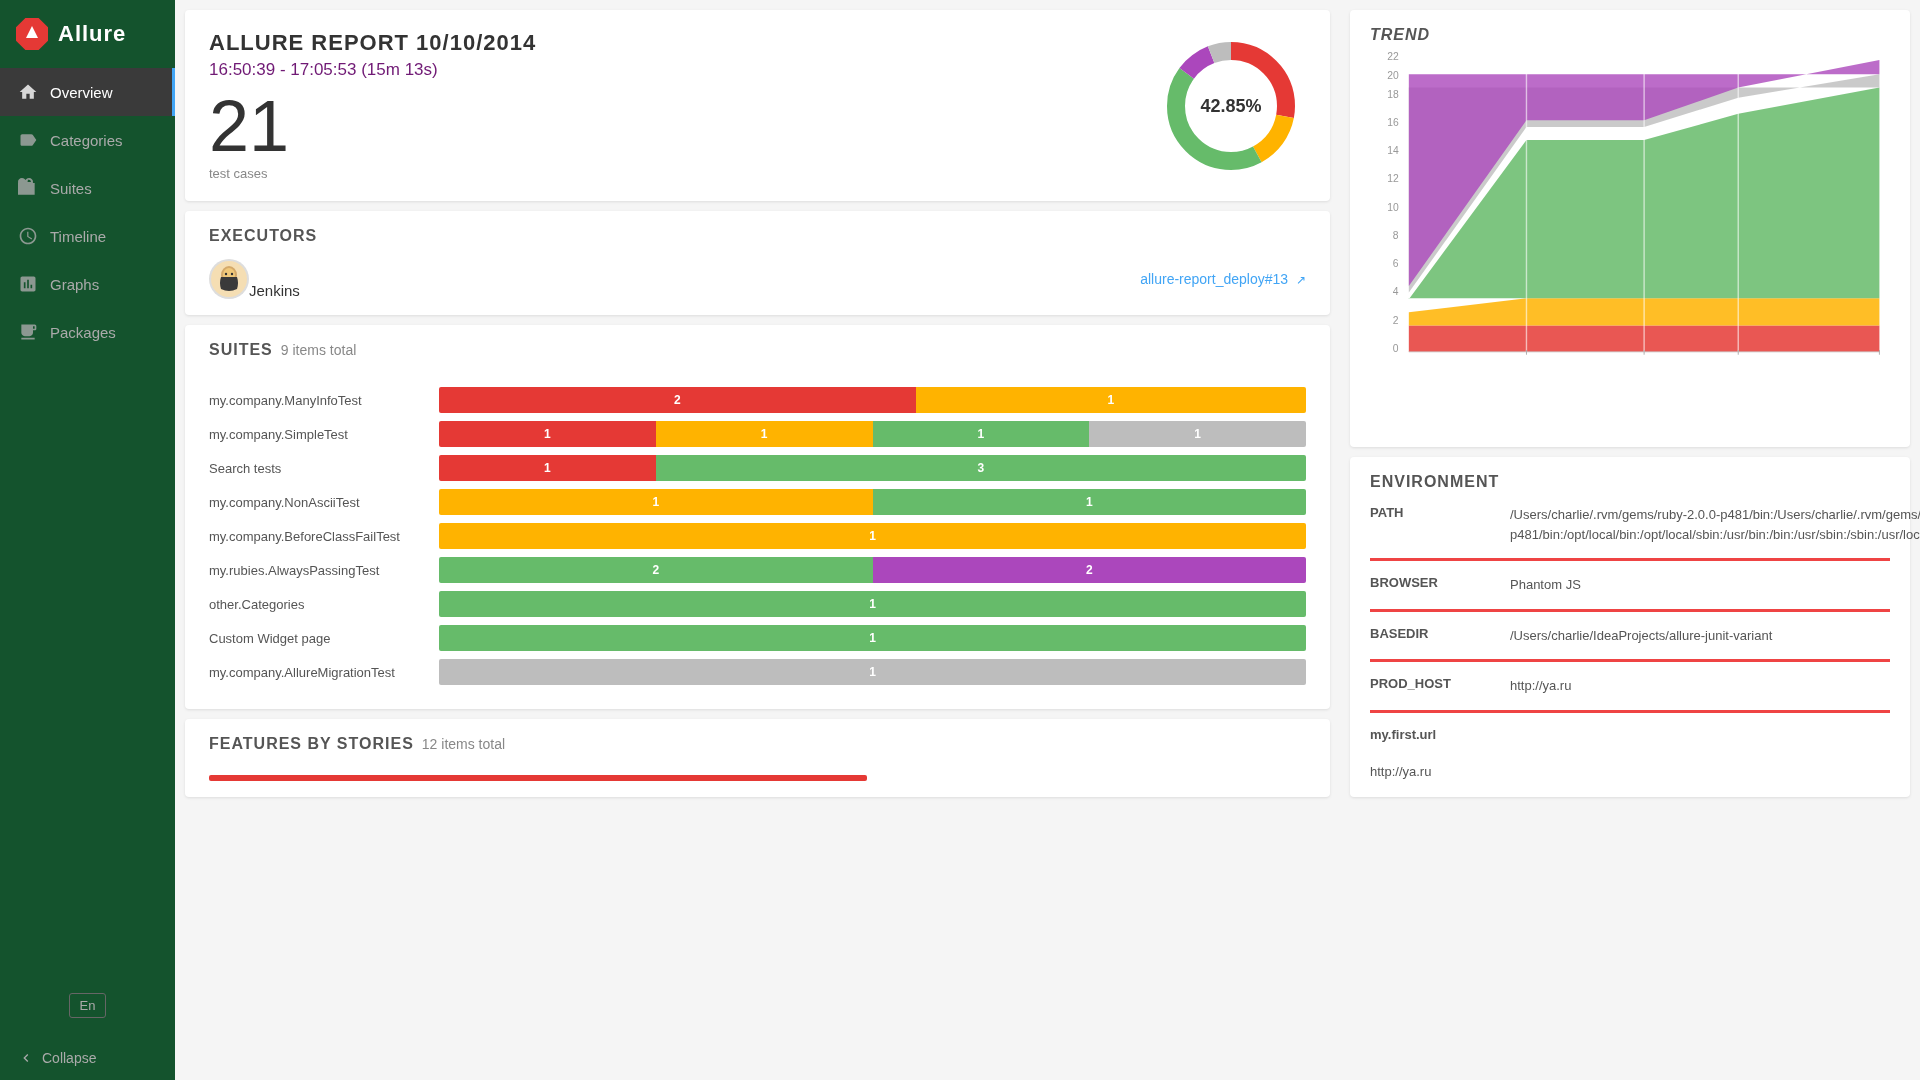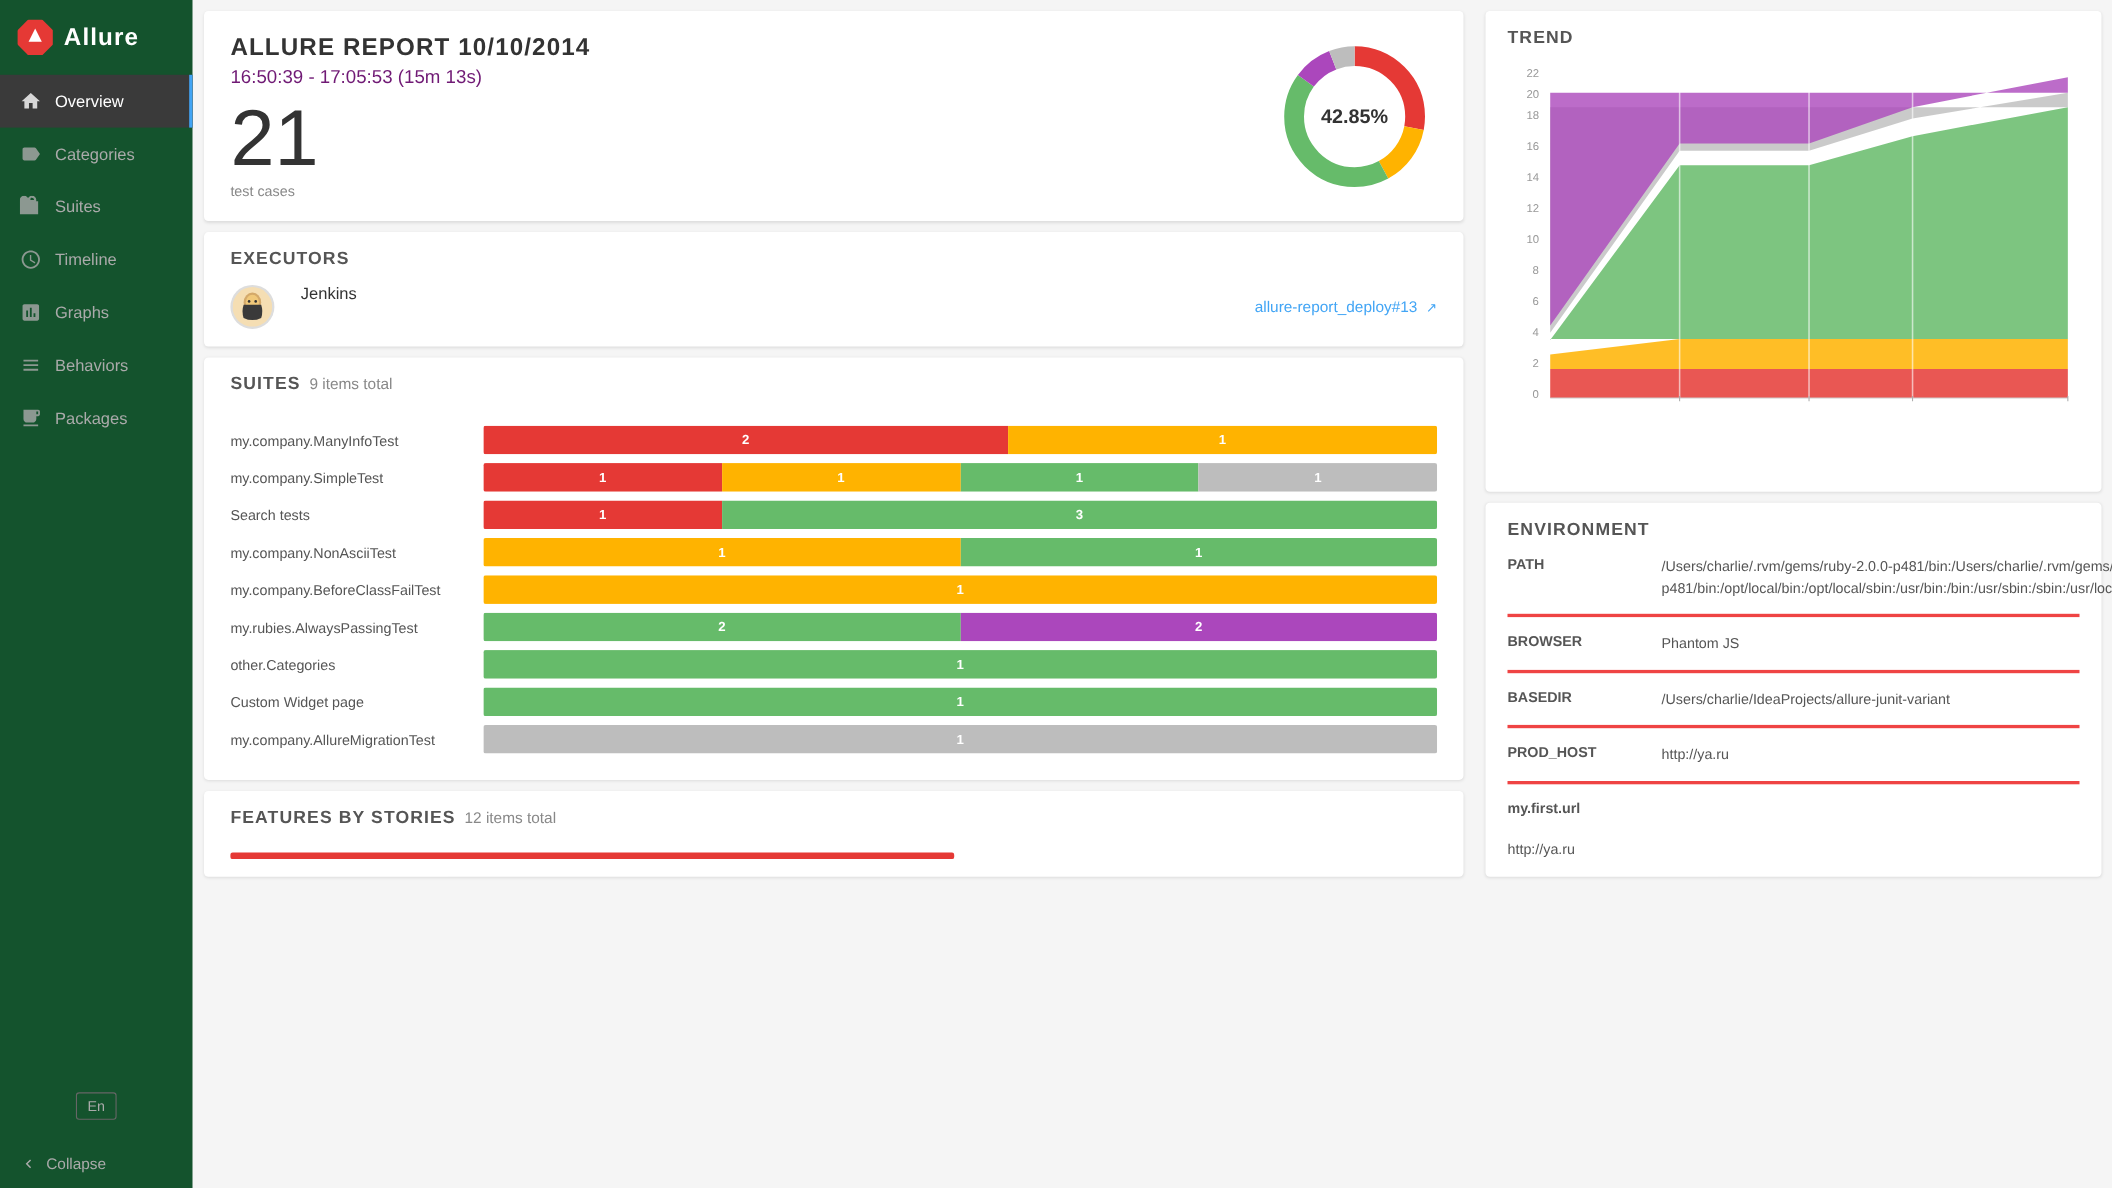--- a/index.html
+++ b/index.html
@@ -135,21 +135,21 @@
     }
 
     
     #executors-card { padding: 16px 24px; }
     .section-title { font-size: 16px; font-weight: 700; color: #555; letter-spacing: 1px; margin-bottom: 14px; }
     .executor-row {
       display: flex;
       align-items: center;
       justify-content: space-between;
     }
-    .executor-left { display: flex; align-items: flex-start; gap: 24px; }
+    .executor-left { display: flex; align-items: flex-end; gap: 0; }
     .executor-avatar {
       width: 40px; height: 40px; border-radius: 50%;
       background: #ddd;
       overflow: hidden;
       display: flex; align-items: center; justify-content: center;
       font-size: 20px;
     }
     .executor-name { font-size: 15px; color: #333; }
     .executor-link { font-size: 14px; color: #42a5f5; cursor: pointer; }
     .ext-icon { font-size: 12px; margin-left: 4px; }
@@ -167,21 +167,21 @@
       min-width: 20px;
     }
 
     
     #features-card { padding: 16px 24px; }
     .features-title-row { display: flex; align-items: baseline; gap: 8px; margin-bottom: 8px; }
     .features-bar { height: 6px; background: #e53935; border-radius: 2px; width: 60%; }
 
     
     #trend-card { background: #fff; border-radius: 4px; padding: 16px 20px; box-shadow: 0 1px 3px rgba(0,0,0,0.1); flex: 1; }
-    .trend-title { font-size: 16px; font-weight: 700; color: #555; letter-spacing: 1px; margin-bottom: 12px; }
+    .trend-title { font-size: 16px; font-weight: 700; color: #555; letter-spacing: 1px; margin-bottom: 2px; font-style: italic; }
     #trend-chart { width: 100%; height: 320px; }
 
     
     #env-card { background: #fff; border-radius: 4px; padding: 16px 20px; box-shadow: 0 1px 3px rgba(0,0,0,0.1); }
     .env-title { font-size: 16px; font-weight: 700; color: #555; letter-spacing: 1px; margin-bottom: 14px; }
     .env-row { display: flex; gap: 20px; margin-bottom: 14px; border-bottom: 3px solid #ef4444; padding-bottom: 14px; }
     .env-row:last-child { border-bottom: none; margin-bottom: 0; padding-bottom: 0; flex-direction: column; }
     .env-key { font-size: 13px; font-weight: 700; color: #555; width: 120px; flex-shrink: 0; }
     .env-val { font-size: 13px; color: #555; flex: 1; line-height: 1.5; }
   </style>
@@ -221,26 +221,20 @@
     <svg class="nav-icon" viewBox="0 0 24 24" fill="currentColor">
       <path d="M12 2C6.48 2 2 6.48 2 12s4.48 10 10 10 10-4.48 10-10S17.52 2 12 2zm0 18c-4.41 0-8-3.59-8-8s3.59-8 8-8 8 3.59 8 8-3.59 8-8 8zm.5-13H11v6l5.25 3.15.75-1.23-4.5-2.67V7z"></path>
     </svg>
     <span>Timeline</span>
   </div>
   <div class="nav-item">
     <svg class="nav-icon" viewBox="0 0 24 24" fill="currentColor">
       <path d="M19 3H5c-1.1 0-2 .9-2 2v14c0 1.1.9 2 2 2h14c1.1 0 2-.9 2-2V5c0-1.1-.9-2-2-2zM9 17H7v-7h2v7zm4 0h-2V7h2v10zm4 0h-2v-4h2v4z"></path>
     </svg>
     <span>Graphs</span>
-  </div>
-  <div class="nav-item">
-    <svg class="nav-icon" viewBox="0 0 24 24" fill="currentColor">
-      <path d="M4 6h16v2H4zm0 5h16v2H4zm0 5h16v2H4z"></path>
-    </svg>
-    <span>Behaviors</span>
   </div>
   <div class="nav-item">
     <svg class="nav-icon" viewBox="0 0 24 24" fill="currentColor">
       <path d="M20 3H4v10c0 2.21 1.79 4 4 4h6c2.21 0 4-1.79 4-4v-3h2c1.11 0 2-.89 2-2V5c0-1.11-.89-2-2-2zm0 5h-2V5h2v3zM4 19h16v2H4z"></path>
     </svg>
     <span>Packages</span>
   </div>
 
   <div class="nav-spacer"></div>
   <div style="display:flex;justify-content:center;padding:8px;">

